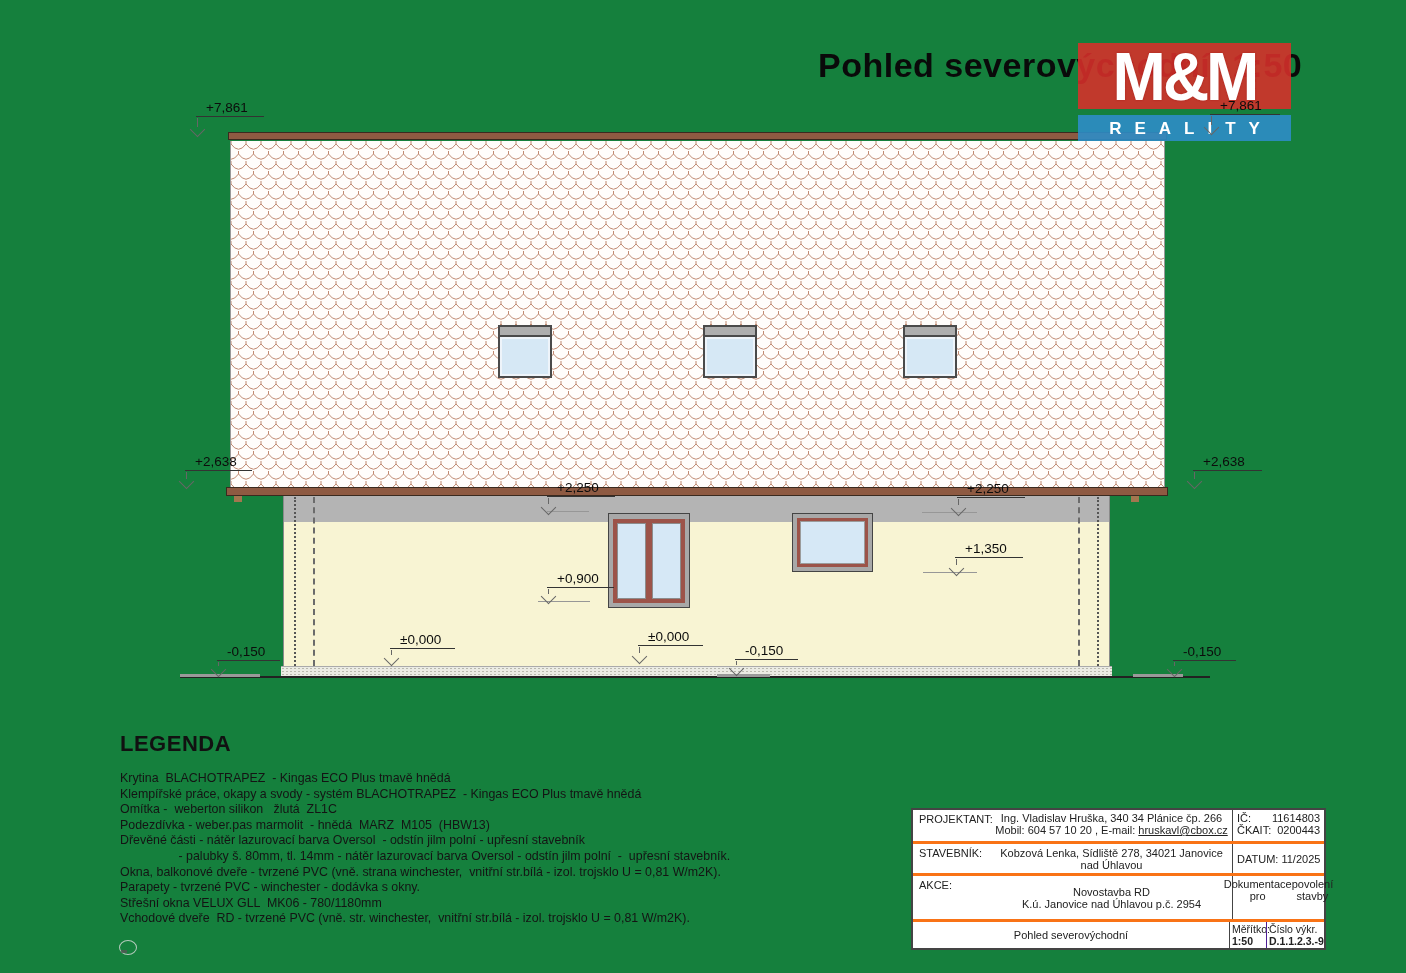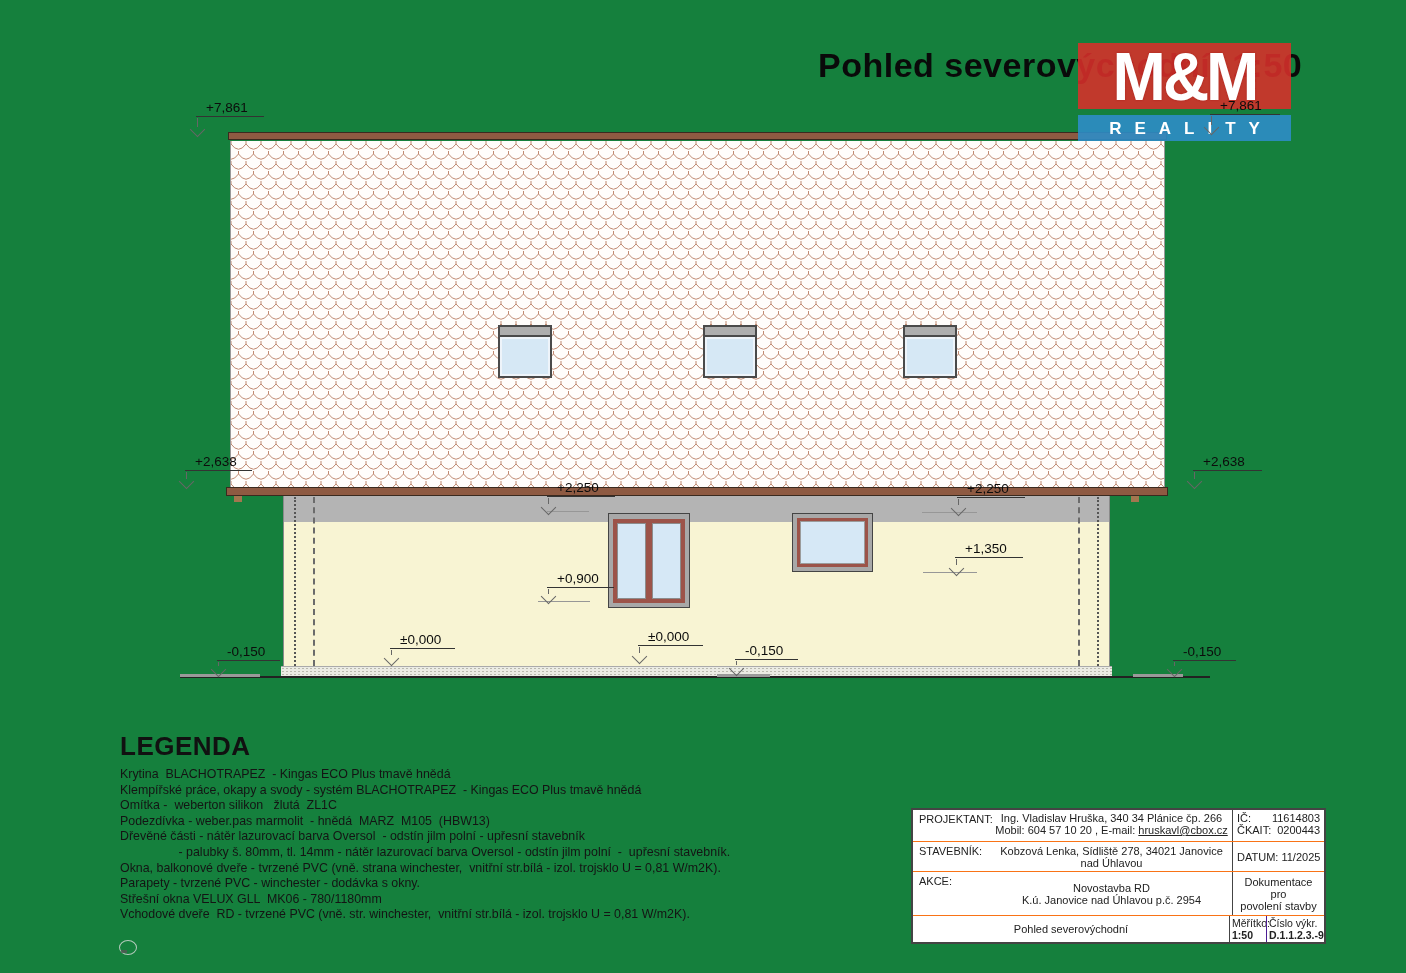--- a/index.html
+++ b/index.html
@@ -63,34 +63,34 @@
   
   .lvl{position:absolute;z-index:30;font-size:13.5px;color:#0c0c0c;border-bottom:1px solid #333;
        padding:0 2px 1px 10px;white-space:nowrap;}
   .stem{position:absolute;width:1px;background:#666;z-index:30;}
   .arr{position:absolute;width:10px;height:10px;border-left:1px solid #666;
        border-bottom:1px solid #666;transform:rotate(-45deg);z-index:30;}
   .tick{position:absolute;height:1px;background:#979797;z-index:29;}
 
   
   .legend{position:absolute;left:120px;top:731px;width:660px;}
-  .legend-h{font-size:26px;font-weight:bold;letter-spacing:.5px;margin:0 0 5px 0;}
+  .legend-h{font-size:22px;font-weight:bold;letter-spacing:.5px;margin:0 0 14px 0;}
   .legend-line{font-size:12.4px;line-height:15.6px;white-space:pre;color:#141414;}
 
   
   .tblock{position:absolute;left:911px;top:808px;width:415px;border:2px solid #444;
           box-sizing:border-box;font-size:11px;background:#fff;color:#222;}
-  .tb-row{display:flex;border-bottom:1px solid #f97316;}
+  .tb-row{display:flex;border-bottom:3px solid #f97316;}
   .tb-row:last-child{border-bottom:none;}
   .tb-label{width:78px;padding:3px 2px 2px 6px;box-sizing:border-box;}
   .tb-main{flex:1;text-align:center;padding:2px 2px;}
   .tb-right{width:92px;border-left:1px solid #444;box-sizing:border-box;padding:2px 4px;}
   .kv{display:flex;justify-content:space-between;}
   .email{text-decoration:underline;color:#222;}
-  .tb-doc{display:flex;flex-direction:column;justify-content:center;text-align:center;}
+  .tb-doc{display:flex;flex-direction:row;justify-content:center;text-align:center;}
   .tb-r4-main{flex:1;display:flex;align-items:center;justify-content:center;}
   .tb-meritko{width:37px;border-left:1px solid #444;padding:1px 2px;box-sizing:border-box;font-size:10.5px;}
   .tb-cislo{width:58px;border-left:1px solid #4c1d95;padding:1px 2px;box-sizing:border-box;font-size:10.5px;}
   .bold{font-weight:bold;}
 
   .stamp{position:absolute;left:119px;top:940px;width:16px;height:13px;border:1px solid #dcdcdc;
          border-radius:50%;opacity:.8;}
   .stamp-dot{position:absolute;left:121px;top:950px;width:6px;height:3px;background:#555;opacity:.8;}
 </style>
 </head>

